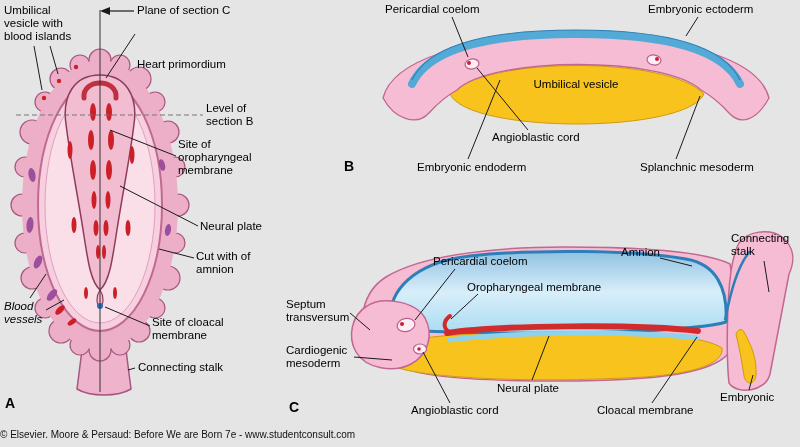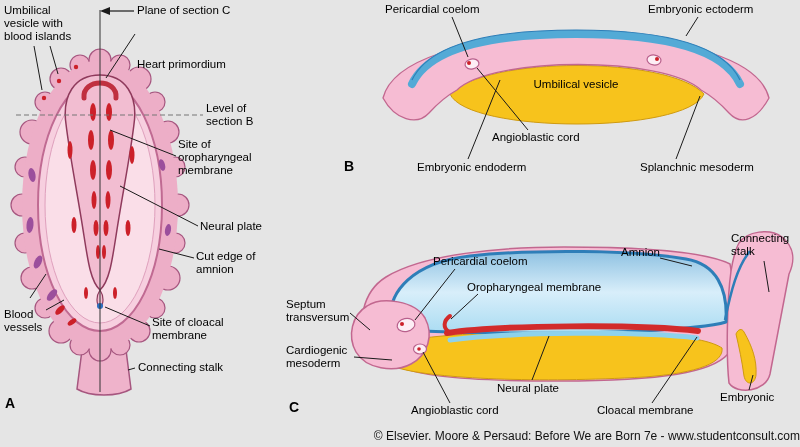--- a/index.html
+++ b/index.html
@@ -2,21 +2,21 @@
 <html><head>
 <meta charset="utf-8">
 <style>
   html,body{margin:0;padding:0;background:#fff;}
   .figure{position:relative;width:800px;height:447px;background:#e5e5e5;overflow:hidden;
           font-family:"Liberation Sans",sans-serif;color:#000;}
   .art{position:absolute;left:0;top:0;}
   .lbl{position:absolute;font-size:11.5px;line-height:1.14;color:#000;}
   .lbl.center{text-align:center;}
   .panel-letter{position:absolute;font-size:14px;font-weight:bold;}
-  .credit{position:absolute;left:0;right:0;top:429px;text-align:right;font-size:12px;color:#111;}
+  .credit{position:absolute;left:0;right:0;top:429px;text-align:left;font-size:10px;color:#111;}
 </style>
 </head>
 <body>
 
 <div class="figure">
 
 <svg class="art" width="800" height="447" viewBox="0 0 800 447">
   <defs>
     <linearGradient id="cavGrad" x1="0" y1="0" x2="0" y2="1">
       <stop offset="0" stop-color="#8fc2e2"></stop>
@@ -198,22 +198,22 @@
     </g>
   </g>
 </svg>
 
 <div class="lbl" style="left:4px;top:4px;width:76px;">Umbilical vesicle with blood islands</div>
 <div class="lbl" style="left:137px;top:4px;width:120px;">Plane of section C</div>
 <div class="lbl" style="left:137px;top:26px;width:120px;margin-top:32px;">Heart primordium</div>
 <div class="lbl" style="left:206px;top:102px;width:58px;">Level of section B</div>
 <div class="lbl" style="left:178px;top:138px;width:88px;">Site of oropharyngeal membrane</div>
 <div class="lbl" style="left:200px;top:220px;width:80px;">Neural plate</div>
-<div class="lbl" style="left:196px;top:250px;width:70px;">Cut edge of amnion</div>
-<div class="lbl" style="left:4px;top:308px;width:46px;">Blood vessels</div>
+<div class="lbl" style="left:196px;top:250px;width:70px;">Cut with of amnion</div>
+<div class="lbl" style="left:4px;top:300px;width:46px;font-style:italic;">Blood vessels</div>
 <div class="lbl" style="left:152px;top:316px;width:95px;">Site of cloacal membrane</div>
 <div class="lbl" style="left:138px;top:361px;width:110px;">Connecting stalk</div>
 <div class="panel-letter" style="left:5px;top:395px;">A</div>
 
 <div class="lbl" style="left:385px;top:3px;width:115px;">Pericardial coelom</div>
 <div class="lbl" style="left:648px;top:3px;width:120px;">Embryonic ectoderm</div>
 <div class="lbl center" style="left:530px;top:78px;width:92px;">Umbilical vesicle</div>
 <div class="lbl" style="left:492px;top:131px;width:110px;">Angioblastic cord</div>
 <div class="lbl" style="left:417px;top:161px;width:130px;">Embryonic endoderm</div>
 <div class="lbl" style="left:592px;top:161px;width:135px;margin-left:48px;">Splanchnic mesoderm</div>

